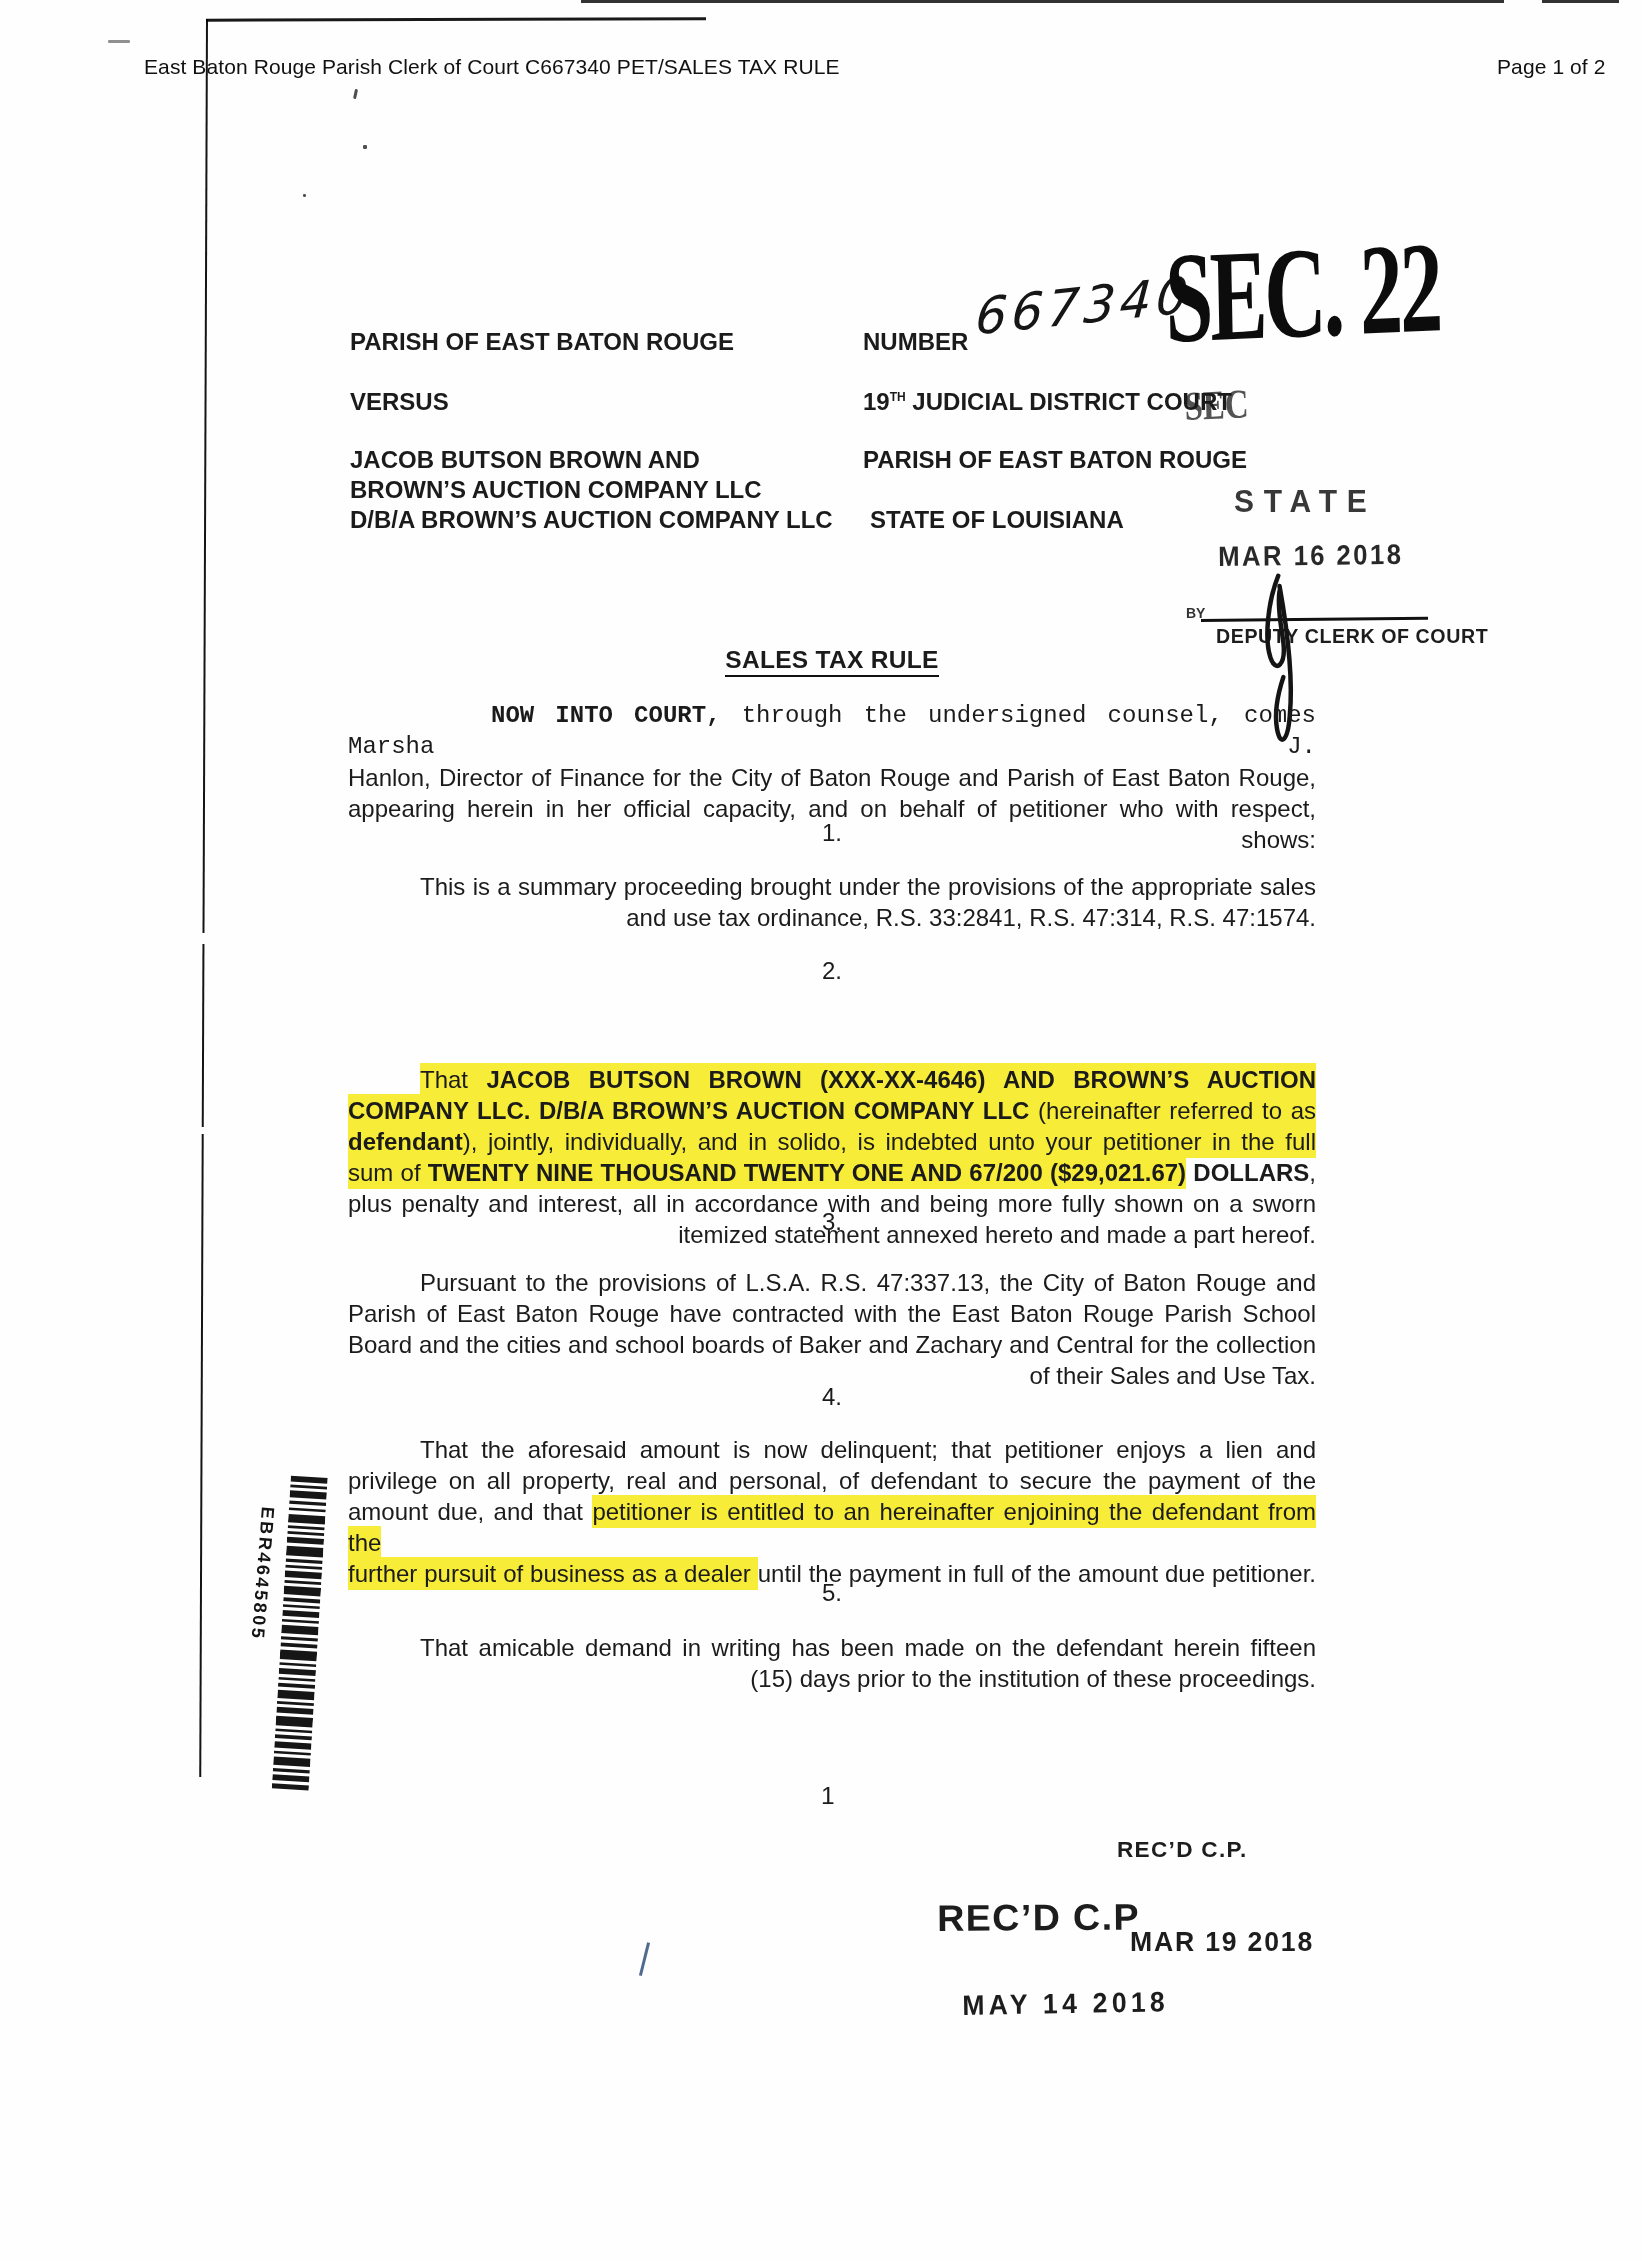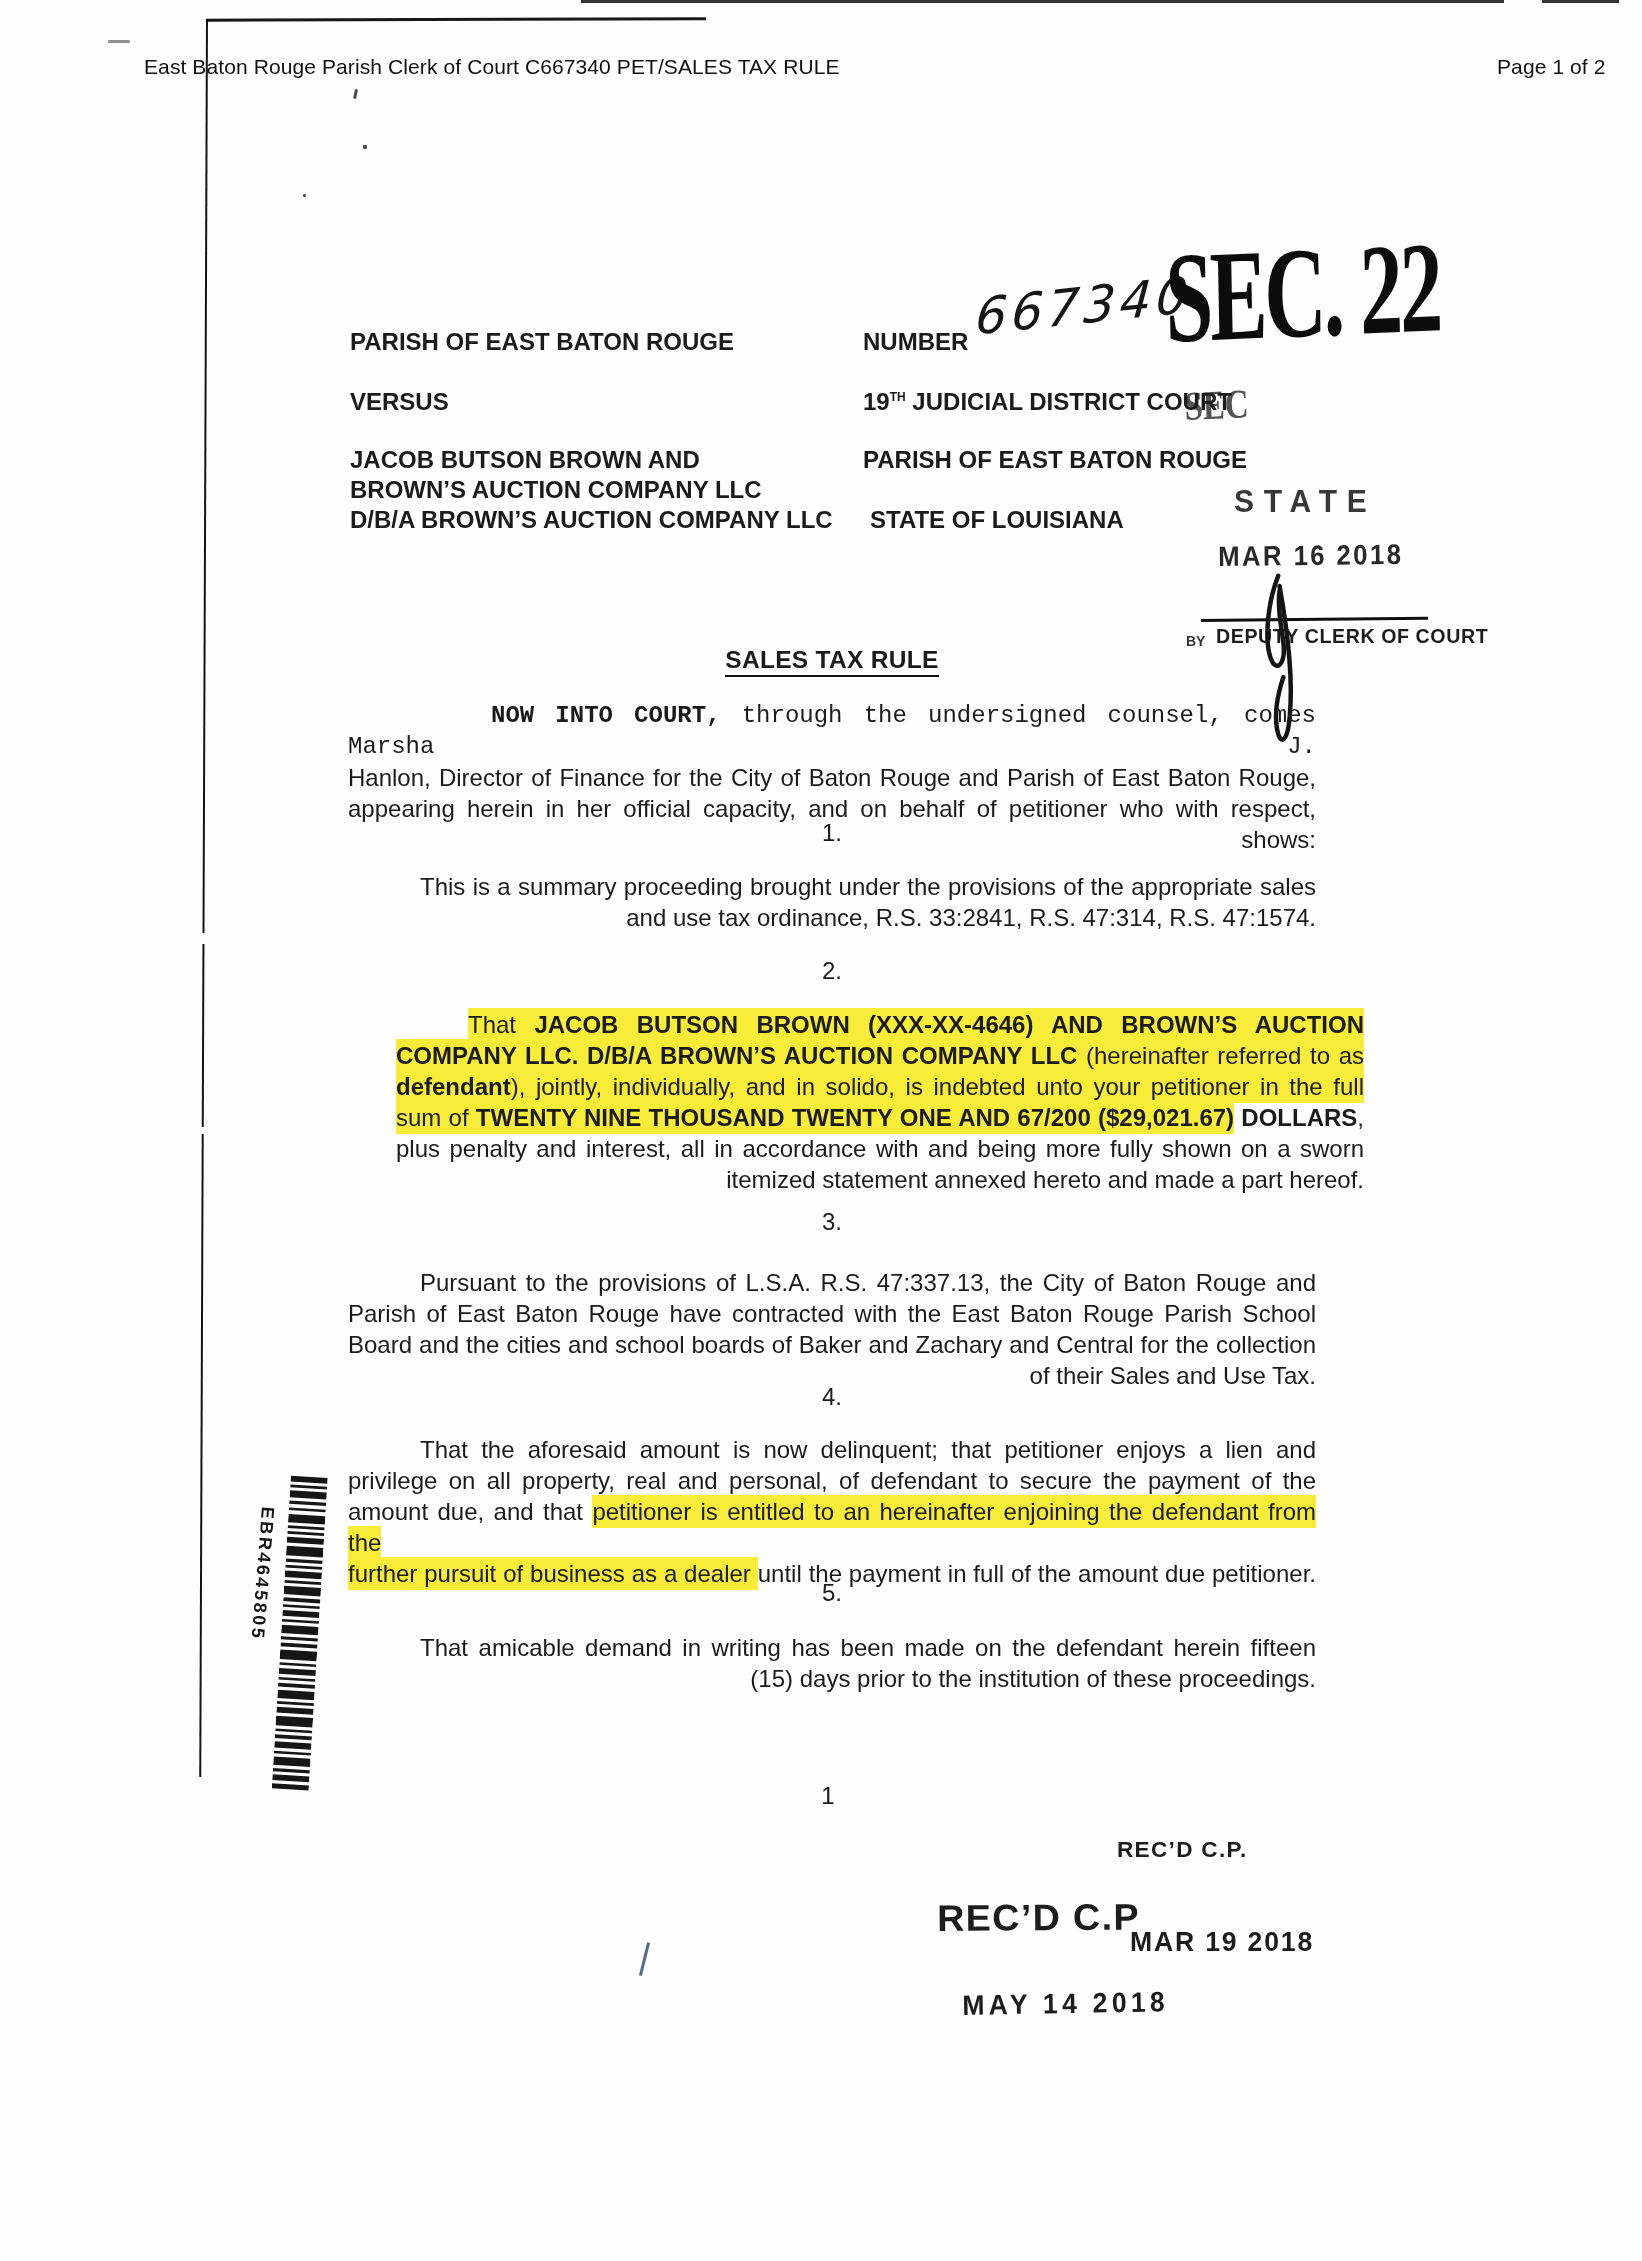--- a/index.html
+++ b/index.html
@@ -29,21 +29,21 @@
   .sec22{font-family:"Liberation Serif",serif;font-weight:900;font-size:139px;line-height:1;
      letter-spacing:-5.2px;transform:scale(.62,.93) rotate(-1.6deg);transform-origin:left top;
      color:#0c0c0c;white-space:nowrap;}
   .sec22ghost{font-family:"Liberation Serif",serif;font-weight:900;font-size:41px;
      transform:scaleX(.8) rotate(-2deg);transform-origin:left top;color:#1a1a1a;opacity:.75;}
 
   
   .stamp{color:#1d1d1d;white-space:nowrap;}
   .st-state{font-size:30px;letter-spacing:9.7px;font-weight:600;opacity:.88;transform:scaleY(1.05);}
   .st-date{font-size:28px;font-weight:bold;letter-spacing:2.6px;transform:scaleX(.92) rotate(-.6deg);transform-origin:left top;opacity:.95;}
-  .st-by{font-size:14px;font-weight:bold;opacity:.9;margin-top:28px;}
+  .st-by{font-size:14px;font-weight:bold;opacity:.9;}
   .sigline{background:#111;height:2.6px;transform:rotate(-.55deg);transform-origin:left top;}
   .st-deputy{font-size:20px;font-weight:bold;letter-spacing:0.6px;transform:scaleX(.98);transform-origin:left top;}
   .st-recd-sm{font-size:22.6px;font-weight:bold;letter-spacing:1.3px;}
   .st-recd-lg{font-size:37px;font-weight:bold;letter-spacing:1.3px;transform:scaleX(1.02) rotate(-.4deg);transform-origin:left top;}
   .st-recd-date{font-size:28px;font-weight:bold;letter-spacing:1.9px;transform:scaleX(.95);transform-origin:left top;}
   .st-may{font-size:28px;font-weight:bold;letter-spacing:4.5px;transform:scaleX(.95) rotate(-1deg);transform-origin:left top;}
 
   
   .title{left:348px;top:646px;width:968px;text-align:center;}
   .title span{font-size:24.5px;font-weight:bold;letter-spacing:0.3px;border-bottom:2.6px solid #111;padding-bottom:1.9px;}
@@ -117,21 +117,21 @@
       <div class="line j"><span>Hanlon, Director of Finance for the City of Baton Rouge and Parish of East Baton Rouge,</span></div>
       <div class="line j"><span>appearing herein in her official capacity, and on behalf of petitioner who with respect,</span></div>
       <div class="line"><span>shows:</span></div>
     </div>
   <div class="abs secnum" style="top:817px;">1.</div>
   <div class="abs para" style="top:871px;">
       <div class="line j ind"><span>This is a summary proceeding brought under the provisions of the appropriate sales</span></div>
       <div class="line"><span>and use tax ordinance, R.S. 33:2841, R.S. 47:314, R.S. 47:1574.</span></div>
     </div>
   <div class="abs secnum" style="top:955px;">2.</div>
-  <div class="abs para" style="top:1009px;margin-left:48px;">
+  <div class="abs para" style="top:1064px;">
       <div class="line j ind"><span class="h">That </span><span class="b h">JACOB BUTSON BROWN (XXX-XX-4646) AND BROWN’S AUCTION</span></div>
       <div class="line j"><span class="b h">COMPANY LLC. D/B/A BROWN’S AUCTION COMPANY LLC</span><span class="h"> (hereinafter referred to as</span></div>
       <div class="line j"><span class="b h">defendant</span><span class="h">), jointly, individually, and in solido, is indebted unto your petitioner in the full</span></div>
       <div class="line j"><span class="h">sum of </span><span class="b h">TWENTY NINE THOUSAND TWENTY ONE AND 67/200 ($29,021.67)</span><span class="b"> DOLLARS</span><span>,</span></div>
       <div class="line j"><span>plus penalty and interest, all in accordance with and being more fully shown on a sworn</span></div>
       <div class="line"><span>itemized statement annexed hereto and made a part hereof.</span></div>
     </div>
   <div class="abs secnum" style="top:1206px;">3.</div>
   <div class="abs para" style="top:1267px;">
       <div class="line j ind"><span>Pursuant to the provisions of L.S.A. R.S. 47:337.13,  the City of Baton Rouge and</span></div>

